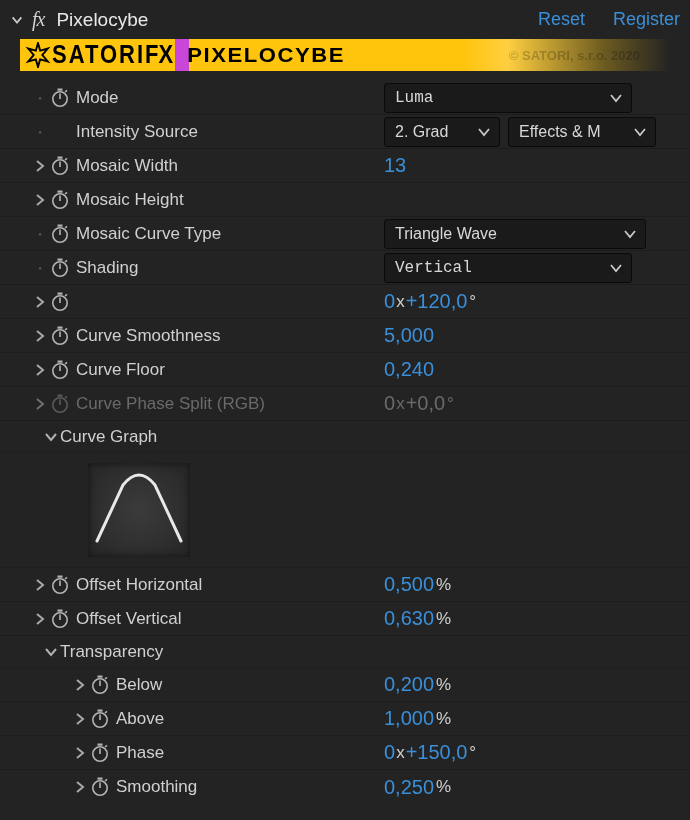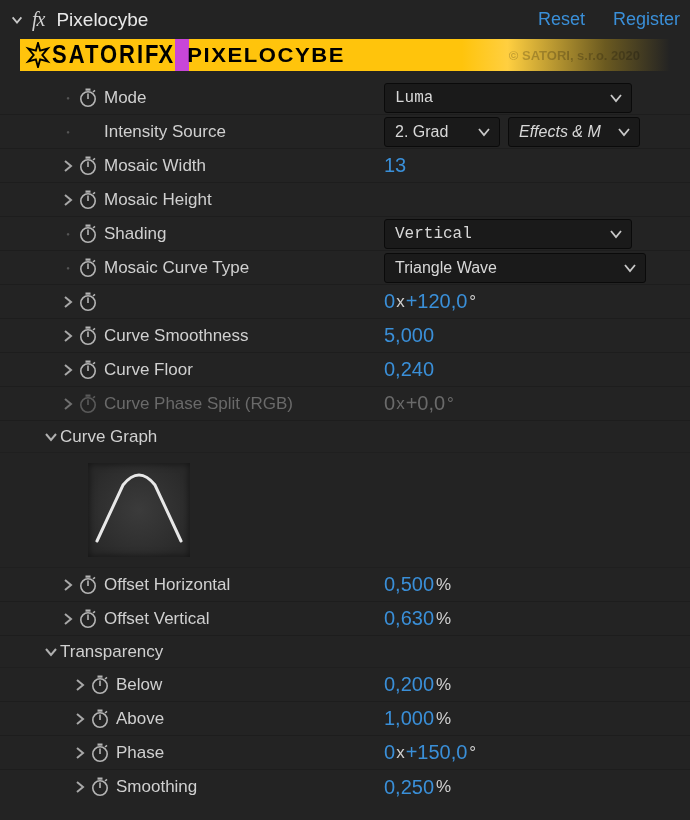--- a/index.html
+++ b/index.html
@@ -76,21 +76,21 @@
 
   
   .row {
     display: flex;
     align-items: center;
     height: 34px;
     padding: 0 10px 0 0;
     border-bottom: 1px solid rgba(0,0,0,0.15);
   }
   .row:last-child { border-bottom: none; }
-  .indent-0 { padding-left: 60px; }
+  .indent-0 { padding-left: 32px; }
   .indent-1 { padding-left: 72px; }
   .twirl { width: 16px; display:inline-flex; justify-content:center; color:#b0b0b0; }
   .dot-placeholder { width: 16px; display:inline-flex; justify-content:center; color:#555; font-size:6px; line-height:1; }
   .stopwatch { width: 24px; display:inline-flex; justify-content:center; align-items:center; }
   .prop-label { flex: 0 0 auto; color:#d0d0d0; font-size:17px; padding-left:4px; }
   .prop-label.dim { color:#6a6a6a; }
   .spacer { flex: 1; }
   .val-col { flex: 0 0 296px; display:flex; align-items:center; }
   .val { color:#3a8fd8; font-size:20px; cursor: ew-resize; }
   .val.dim { color:#6a6a6a; }
@@ -106,21 +106,21 @@
     align-items: center;
     padding: 0 10px;
     color: #d8d8d8;
     font-size: 16px;
     position: relative;
     cursor: pointer;
   }
   .select .sel-chev { position:absolute; right:8px; }
   .sel-wide { width: 248px; font-family: Liberation Mono, monospace; }
   .sel-mid { width: 116px; margin-right: 8px; }
-  .sel-rest { width: 132px; font-style: italic; }
+  .sel-rest { width: 148px; }
 
   
   .group-row {
     display:flex; align-items:center;
     height: 32px;
     padding-left: 42px;
     border-bottom: 1px solid rgba(0,0,0,0.1);
   }
   .group-row .prop-label { padding-left: 2px; text-align: center; }
 
@@ -263,56 +263,56 @@
     <span class="spacer"></span>
   </div>
 
   <div class="row indent-0">
     <span class="dot-placeholder">●</span>
     <span class="stopwatch">
         <svg width="20" height="22" style="color:#b4b4b4">
           <use href="#sw"></use>
         </svg>
       </span>
+    <span class="prop-label">Mosaic Curve Type</span>
+    <span class="spacer"></span>
+    <div class="val-col">
+      <div class="select" style="width:262px">
+        <span>Triangle Wave</span>
+        <span class="sel-chev">
+            <svg width="14" height="14" style="color:#c8c8c8">
+              <use href="#sel-chev"></use>
+            </svg>
+          </span>
+      </div>
+    </div>
+  </div>
+
+  <div class="row indent-0">
+    <span class="dot-placeholder">●</span>
+    <span class="stopwatch">
+        <svg width="20" height="22" style="color:#b4b4b4">
+          <use href="#sw"></use>
+        </svg>
+      </span>
     <span class="prop-label">Shading</span>
     <span class="spacer"></span>
     <div class="val-col">
       <div class="select sel-wide">
         <span>Vertical</span>
         <span class="sel-chev">
             <svg width="14" height="14" style="color:#c8c8c8">
               <use href="#sel-chev"></use>
             </svg>
           </span>
       </div>
     </div>
   </div>
 
   <div class="row indent-0">
-    <span class="dot-placeholder">●</span>
-    <span class="stopwatch">
-        <svg width="20" height="22" style="color:#b4b4b4">
-          <use href="#sw"></use>
-        </svg>
-      </span>
-    <span class="prop-label">Mosaic Curve Type</span>
-    <span class="spacer"></span>
-    <div class="val-col">
-      <div class="select" style="width:262px">
-        <span>Triangle Wave</span>
-        <span class="sel-chev">
-            <svg width="14" height="14" style="color:#c8c8c8">
-              <use href="#sel-chev"></use>
-            </svg>
-          </span>
-      </div>
-    </div>
-  </div>
-
-  <div class="row indent-0">
     <span class="twirl">
         <svg width="14" height="16" style="color:#a8a8a8">
           <use href="#chev-right"></use>
         </svg>
       </span>
     <span class="stopwatch">
         <svg width="20" height="22" style="color:#b4b4b4">
           <use href="#sw"></use>
         </svg>
       </span>

